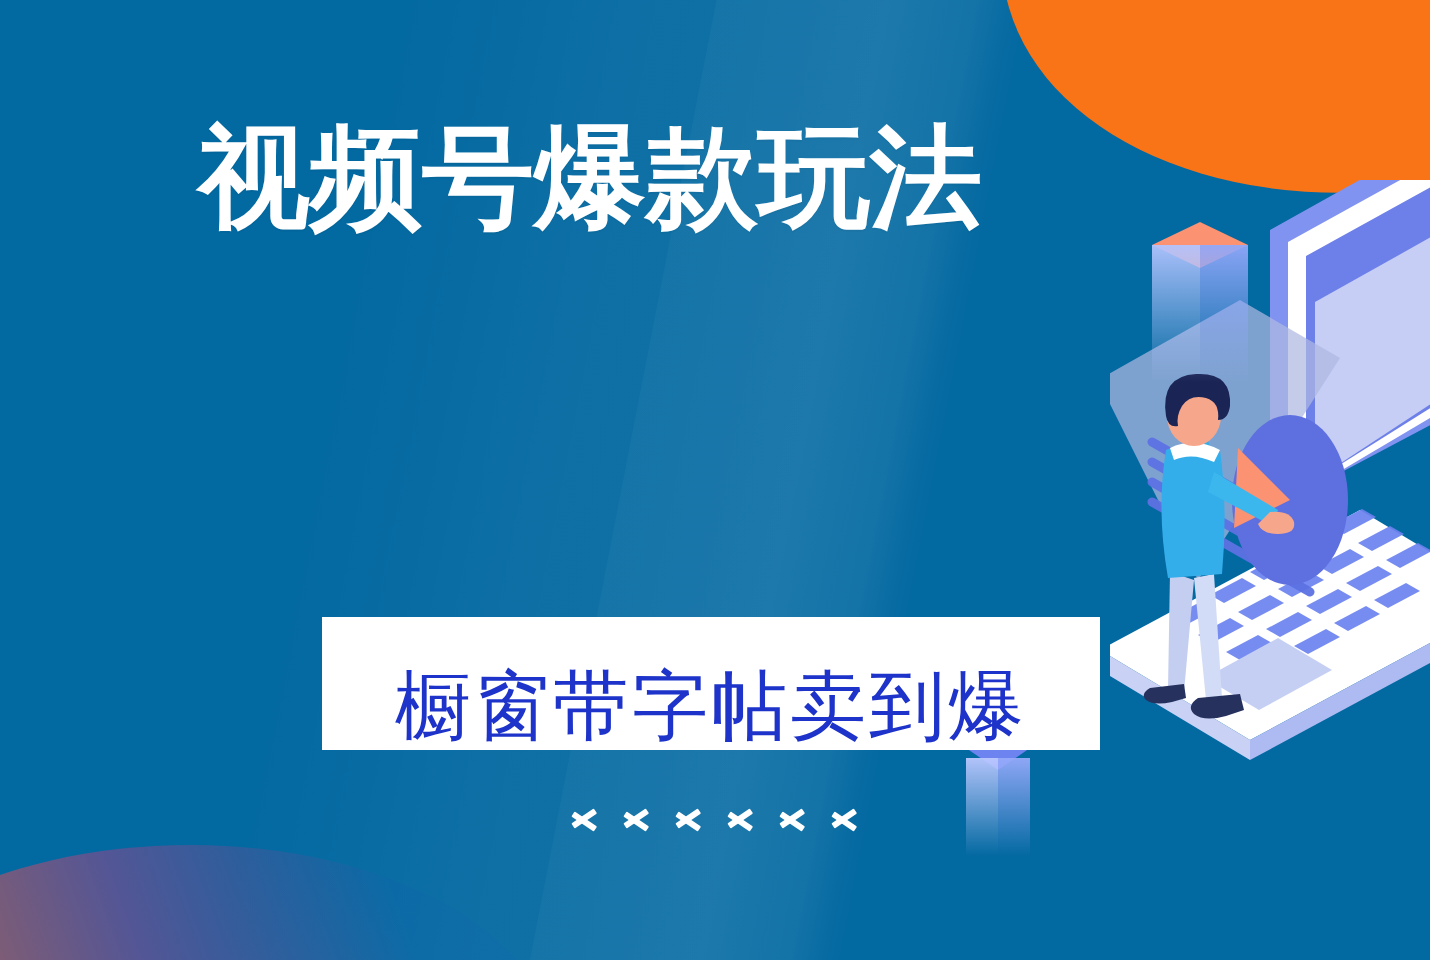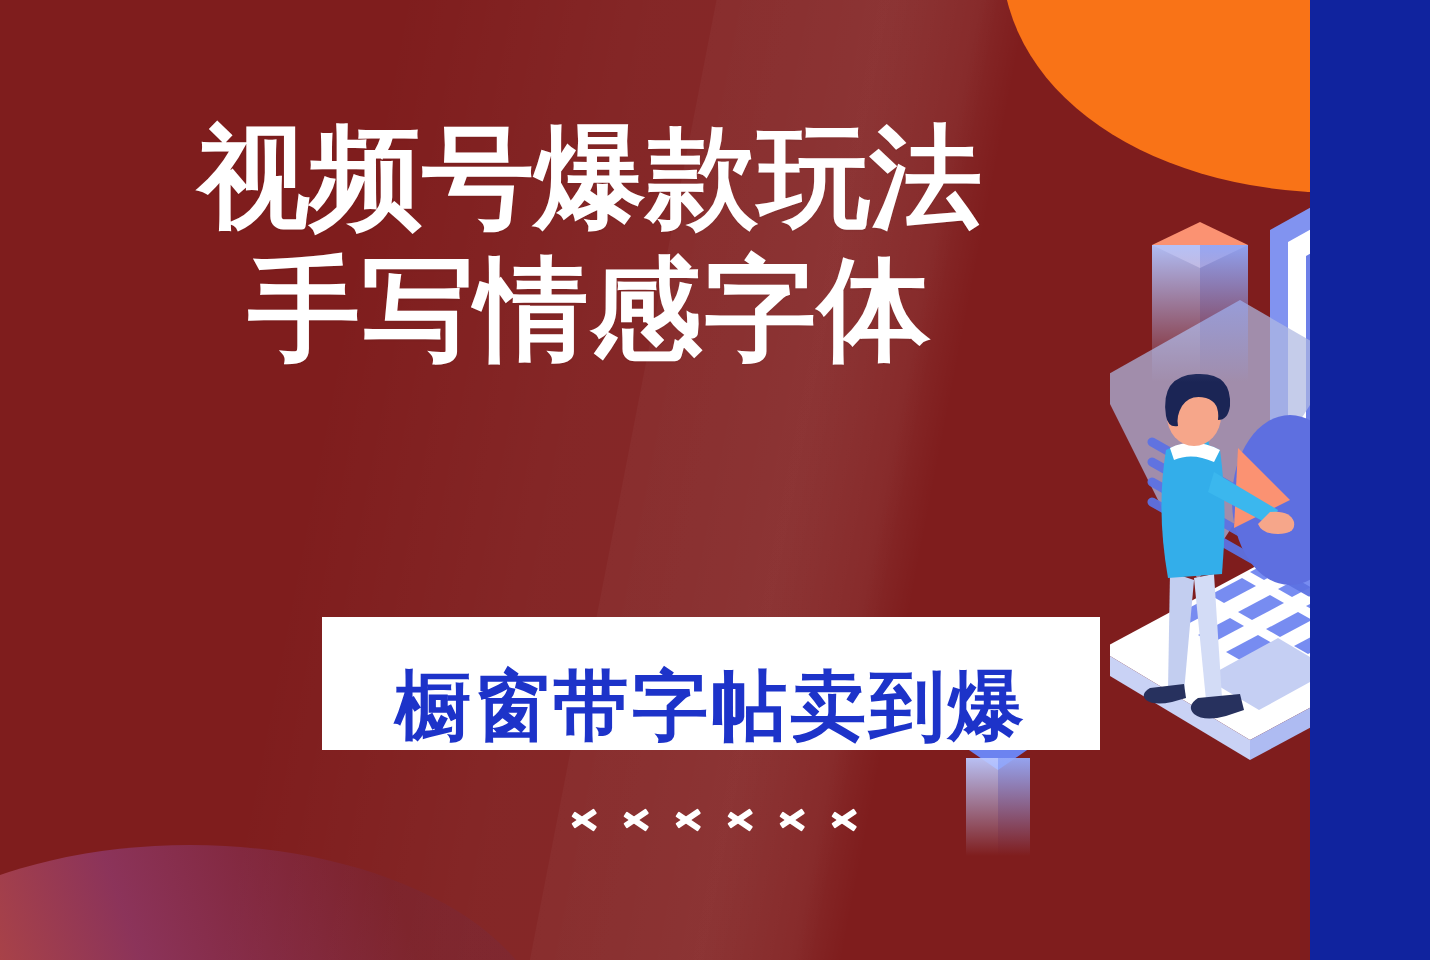--- a/index.html
+++ b/index.html
@@ -6,24 +6,24 @@
     margin: 0;
     padding: 0;
     background: #10239e;
   }
   body {
     font-family: "Liberation Sans", "DejaVu Sans", sans-serif;
   }
 
   #poster {
     position: relative;
-    width: 1310px;
+    width: 1430px;
     height: 960px;
     overflow: hidden;
-    background: #7f1d1d;
+    background: #0369a1;
   }
 
   
   .bg-layer { position: absolute; inset: 0; overflow: hidden; }
 
   .orange-blob-top {
     position: absolute;
     left: 1000px;
     top: -330px;
     width: 760px;
@@ -93,21 +93,21 @@
     width: 778px;
     height: 133px;
     background: #FFFFFF;
     z-index: 7;
     display: flex;
     align-items: center;
     justify-content: center;
   }
   .banner-text {
     color: #1D33C9;
-    font-weight: 700;
+    font-weight: 400;
     font-size: 76px;
     letter-spacing: 3px;
     line-height: 1;
     white-space: nowrap;
     margin-top: 44px;
   }
 
   
   .chevrons {
     position: absolute;
@@ -201,21 +201,20 @@
 
   <div class="bg-layer">
     <div class="diag-band"></div>
     <div class="diag-band-2"></div>
     <div class="orange-blob-top"></div>
     <div class="grad-blob-bottom"></div>
   </div>
 
   <div class="headline">
     <span class="hl-line hl-line-1">视频号爆款玩法</span>
-    <span class="hl-line hl-line-3">手写情感字体</span>
   </div>
 
   <div class="deco-bar">
     <div class="face-t"></div>
     <div class="face-l"></div>
     <div class="face-r"></div>
   </div>
 
   <div class="banner">
     <span class="banner-text">橱窗带字帖卖到爆</span>

